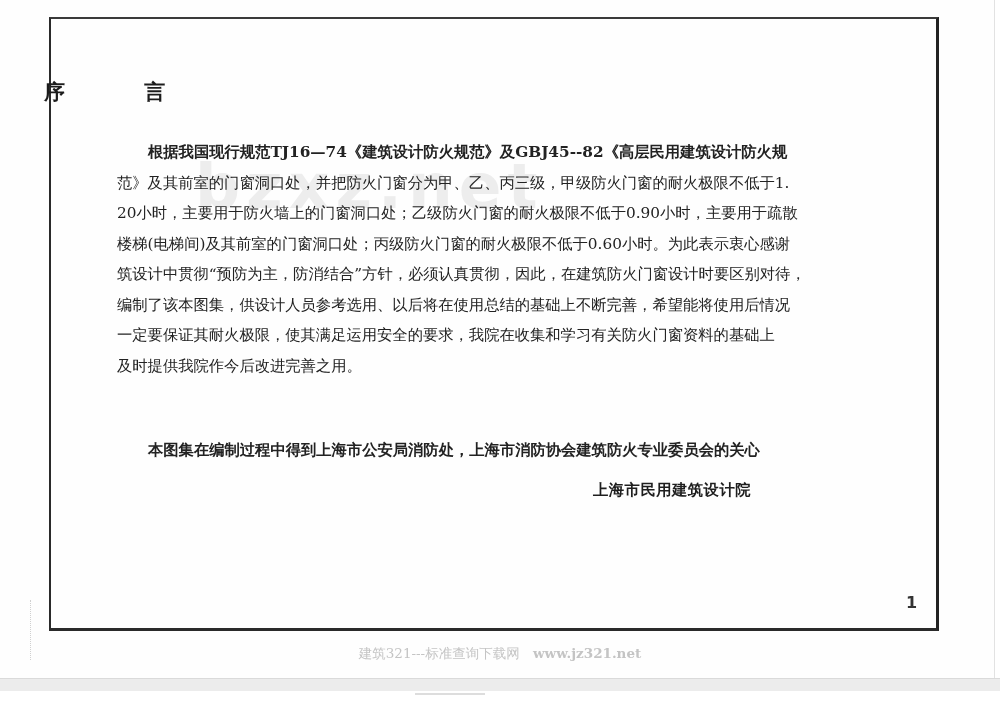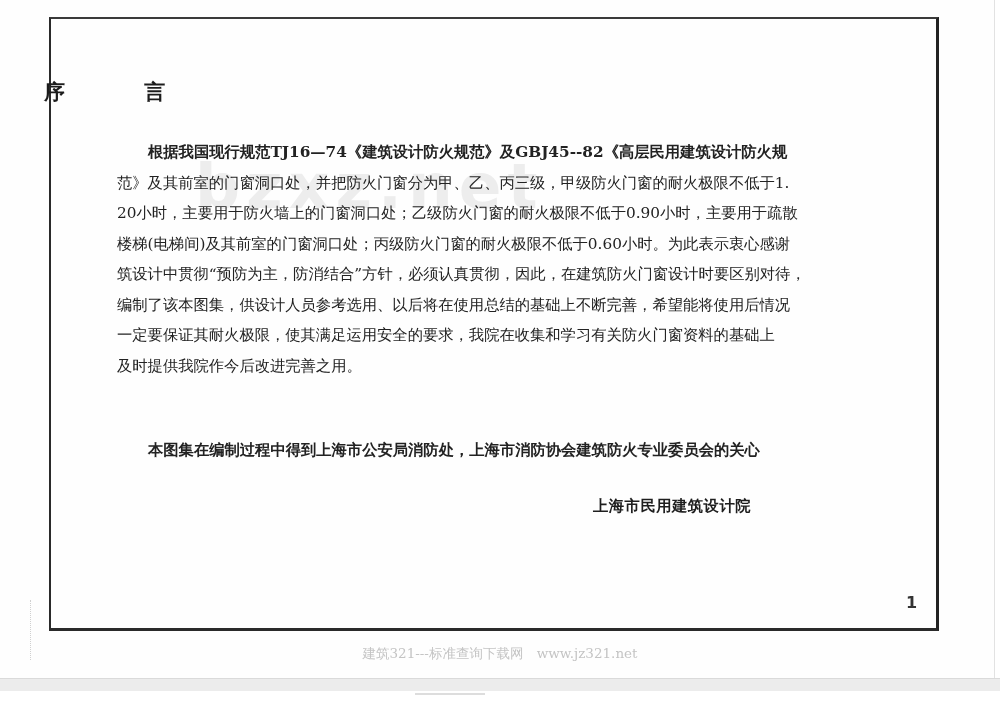--- a/index.html
+++ b/index.html
@@ -35,37 +35,37 @@
     position: absolute; left: 117px; width: 716px;
     font-size: 15.3px; line-height: 30.5px; color: #222;
     text-align: justify;
   }
   .para .line { display: block; white-space: nowrap; }
   .para .indent { padding-left: 31px; font-weight: bold; }
   .p1 { top: 137px; }
   .p2 { top: 395px; margin-top: 40px; }
   .signature {
     position: absolute; left: 593px; top: 480px;
-    font-size: 15.3px; font-weight: bold; color: #1e1e1e; letter-spacing: 0.5px; margin-top: 16px;
+    font-size: 15.3px; font-weight: bold; color: #1e1e1e; letter-spacing: 0.5px;
   }
   .page-number {
     position: absolute; left: 906px; top: 593px;
     font-family: "DejaVu Sans", sans-serif; font-size: 16px; font-weight: bold; color: #333;
   }
   .watermark {
     position: absolute; left: 195px; top: 150px;
     font-family: "DejaVu Sans", sans-serif; font-size: 63px; font-weight: bold;
     color: rgba(160,160,160,0.18); letter-spacing: 6px; pointer-events: none;
   }
   .footer-credit {
     position: absolute; left: 0; top: 645px; width: 1000px; text-align: center;
     font-size: 13.5px; color: #c4c4c4; padding-left: 0;
   }
   .footer-credit span { display: inline-block; }
-  .footer-credit .site { margin-left: 9px; }
+  .footer-credit .site { margin-left: 9px; font-weight: bold; }
   .separator {
     position: absolute; left: 0; top: 678px; width: 1000px; height: 12px;
     background: #ececec; border-top: 1px solid #dadada; border-bottom: 1px solid #dadada;
   }
   .next-page {
     position: absolute; left: 0; top: 691px; width: 1000px; height: 13px; background: #ffffff;
   }
   .next-page .ghost {
     position: absolute; left: 415px; top: 2px; width: 70px; height: 2px; background: #ddd;
   }

